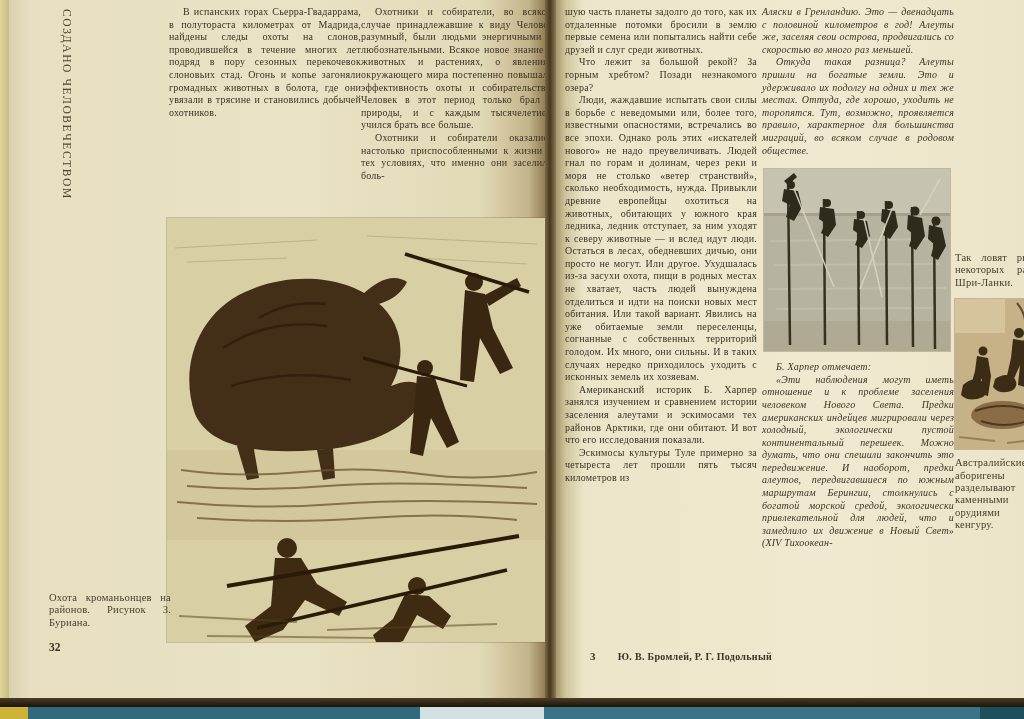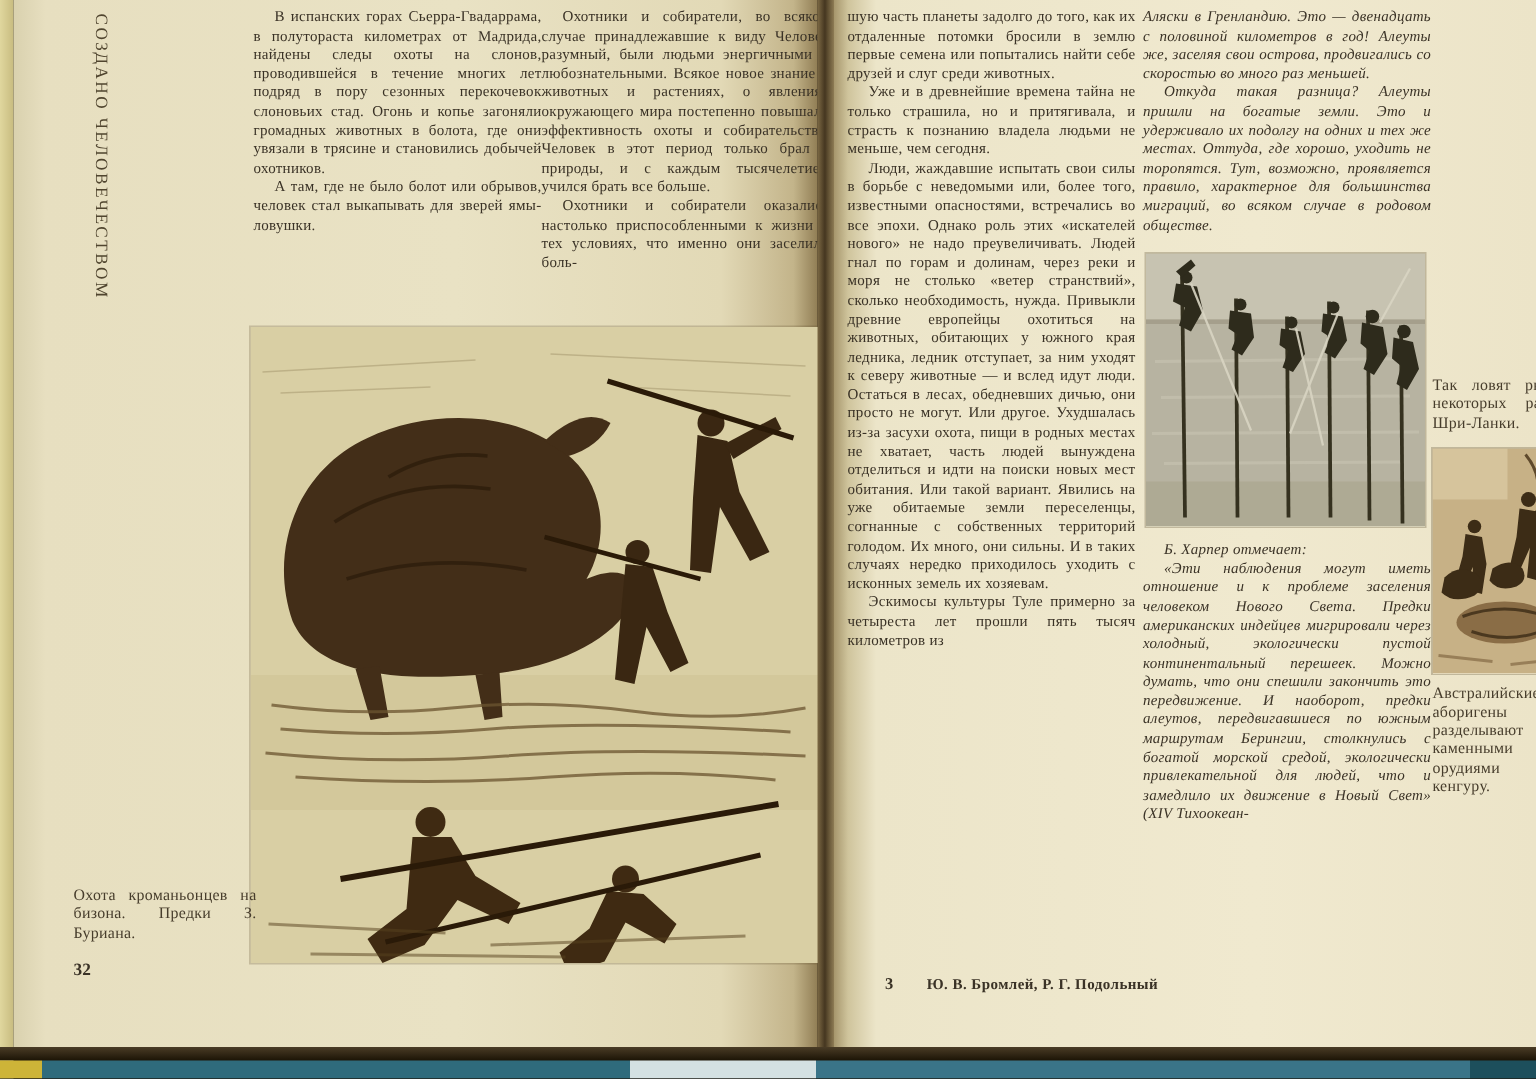--- a/index.html
+++ b/index.html
@@ -65,21 +65,20 @@
 <div class="screen">
 
   <div class="cover-edge-left"></div>
   <div class="top-edge-right"></div>
 
   <div class="page page-left">
     <div class="vtitle">СОЗДАНО ЧЕЛОВЕЧЕСТВОМ</div>
 
     <div class="col col1-left">
       <p class="indent">В испанских горах Сьерра-Гвадаррама, в полутораста километрах от Мадрида, найдены следы охоты на слонов, проводившейся в течение многих лет подряд в пору сезонных перекочевок слоновьих стад. Огонь и копье загоняли громадных животных в болота, где они увязали в трясине и становились добычей охотников.</p>
-      <p class="indent">А там, где не было болот или обрывов, человек стал выкапывать для зверей ямы-ловушки.</p>
     </div>
 
     <div class="col col2-left">
       <p class="indent">Охотники и собиратели, во всяком случае принадлежавшие к виду Человек разумный, были людьми энергичными и любознательными. Всякое новое знание о животных и растениях, о явлениях окружающего мира постепенно повышало эффективность охоты и собирательства. Человек в этот период только брал у природы, и с каждым тысячелетием учился брать все больше.</p>
       <p class="indent">Охотники и собиратели оказались настолько приспособленными к жизни в тех условиях, что именно они заселили боль-</p>
     </div>
 
     <div class="illustration">
       <svg viewBox="0 0 384 424" width="384" height="424" xmlns="http://www.w3.org/2000/svg">
         <rect width="384" height="424" fill="#d9cfa4"></rect>
@@ -129,32 +128,33 @@
         <line x1="60" y1="368" x2="352" y2="318" stroke="#2a1a08" stroke-width="4"></line>
         <line x1="90" y1="410" x2="340" y2="352" stroke="#2a1a08" stroke-width="3.5"></line>
         <g stroke="#57421f" stroke-width="2" opacity="0.5">
           <line x1="12" y1="398" x2="130" y2="404"></line>
             <line x1="160" y1="412" x2="330" y2="406"></line>
             <line x1="40" y1="418" x2="210" y2="420"></line>
         </g>
       </svg>
     </div>
 
-    <div class="caption caption-left">Охота кроманьонцев на бизона. Предки З. Буриана.</div>
+    <div class="caption caption-left">Охота кроманьонцев на районов. Рисунок З. Буриана.</div>
     <div class="pagenum-left">32</div>
   </div>
 
   <div class="gutter"></div>
 
   <div class="page page-right">
 
     <div class="col col1-right">
       <p>шую часть планеты задолго до того, как их отдаленные потомки бросили в землю первые семена или попытались найти себе друзей и слуг среди животных.</p>
-      <p class="indent">Уже и в древнейшие времена тайна не только страшила, но и притягивала, и страсть к познанию владела людьми не меньше, чем сегодня.</p>
+      <p class="indent">Что лежит за большой рекой? За горным хребтом? Позади незнакомого озера?</p>
       <p class="indent">Люди, жаждавшие испытать свои силы в борьбе с неведомыми или, более того, известными опасностями, встречались во все эпохи. Однако роль этих «искателей нового» не надо преувеличивать. Людей гнал по горам и долинам, через реки и моря не столько «ветер странствий», сколько необходимость, нужда. Привыкли древние европейцы охотиться на животных, обитающих у южного края ледника, ледник отступает, за ним уходят к северу животные — и вслед идут люди. Остаться в лесах, обедневших дичью, они просто не могут. Или другое. Ухудшалась из-за засухи охота, пищи в родных местах не хватает, часть людей вынуждена отделиться и идти на поиски новых мест обитания. Или такой вариант. Явились на уже обитаемые земли переселенцы, согнанные с собственных территорий голодом. Их много, они сильны. И в таких случаях нередко приходилось уходить с исконных земель их хозяевам.</p>
+      <p class="indent">Американский историк Б. Харпер занялся изучением и сравнением истории заселения алеутами и эскимосами тех районов Арктики, где они обитают. И вот что его исследования показали.</p>
       <p class="indent">Эскимосы культуры Туле примерно за четыреста лет прошли пять тысяч километров из</p>
     </div>
 
     <div class="col col2-right">
       <p>Аляски в Гренландию. Это — двенадцать с половиной километров в год! Алеуты же, заселяя свои острова, продвигались со скоростью во много раз меньшей.</p>
       <p class="indent">Откуда такая разница? Алеуты пришли на богатые земли. Это и удерживало их подолгу на одних и тех же местах. Оттуда, где хорошо, уходить не торопятся. Тут, возможно, проявляется правило, характерное для большинства миграций, во всяком случае в родовом обществе.</p>
 
       <div class="photo-stilts">
         <svg viewBox="0 0 186 182" width="186" height="182" xmlns="http://www.w3.org/2000/svg">
           <rect width="186" height="182" fill="#b7b3a1"></rect>

